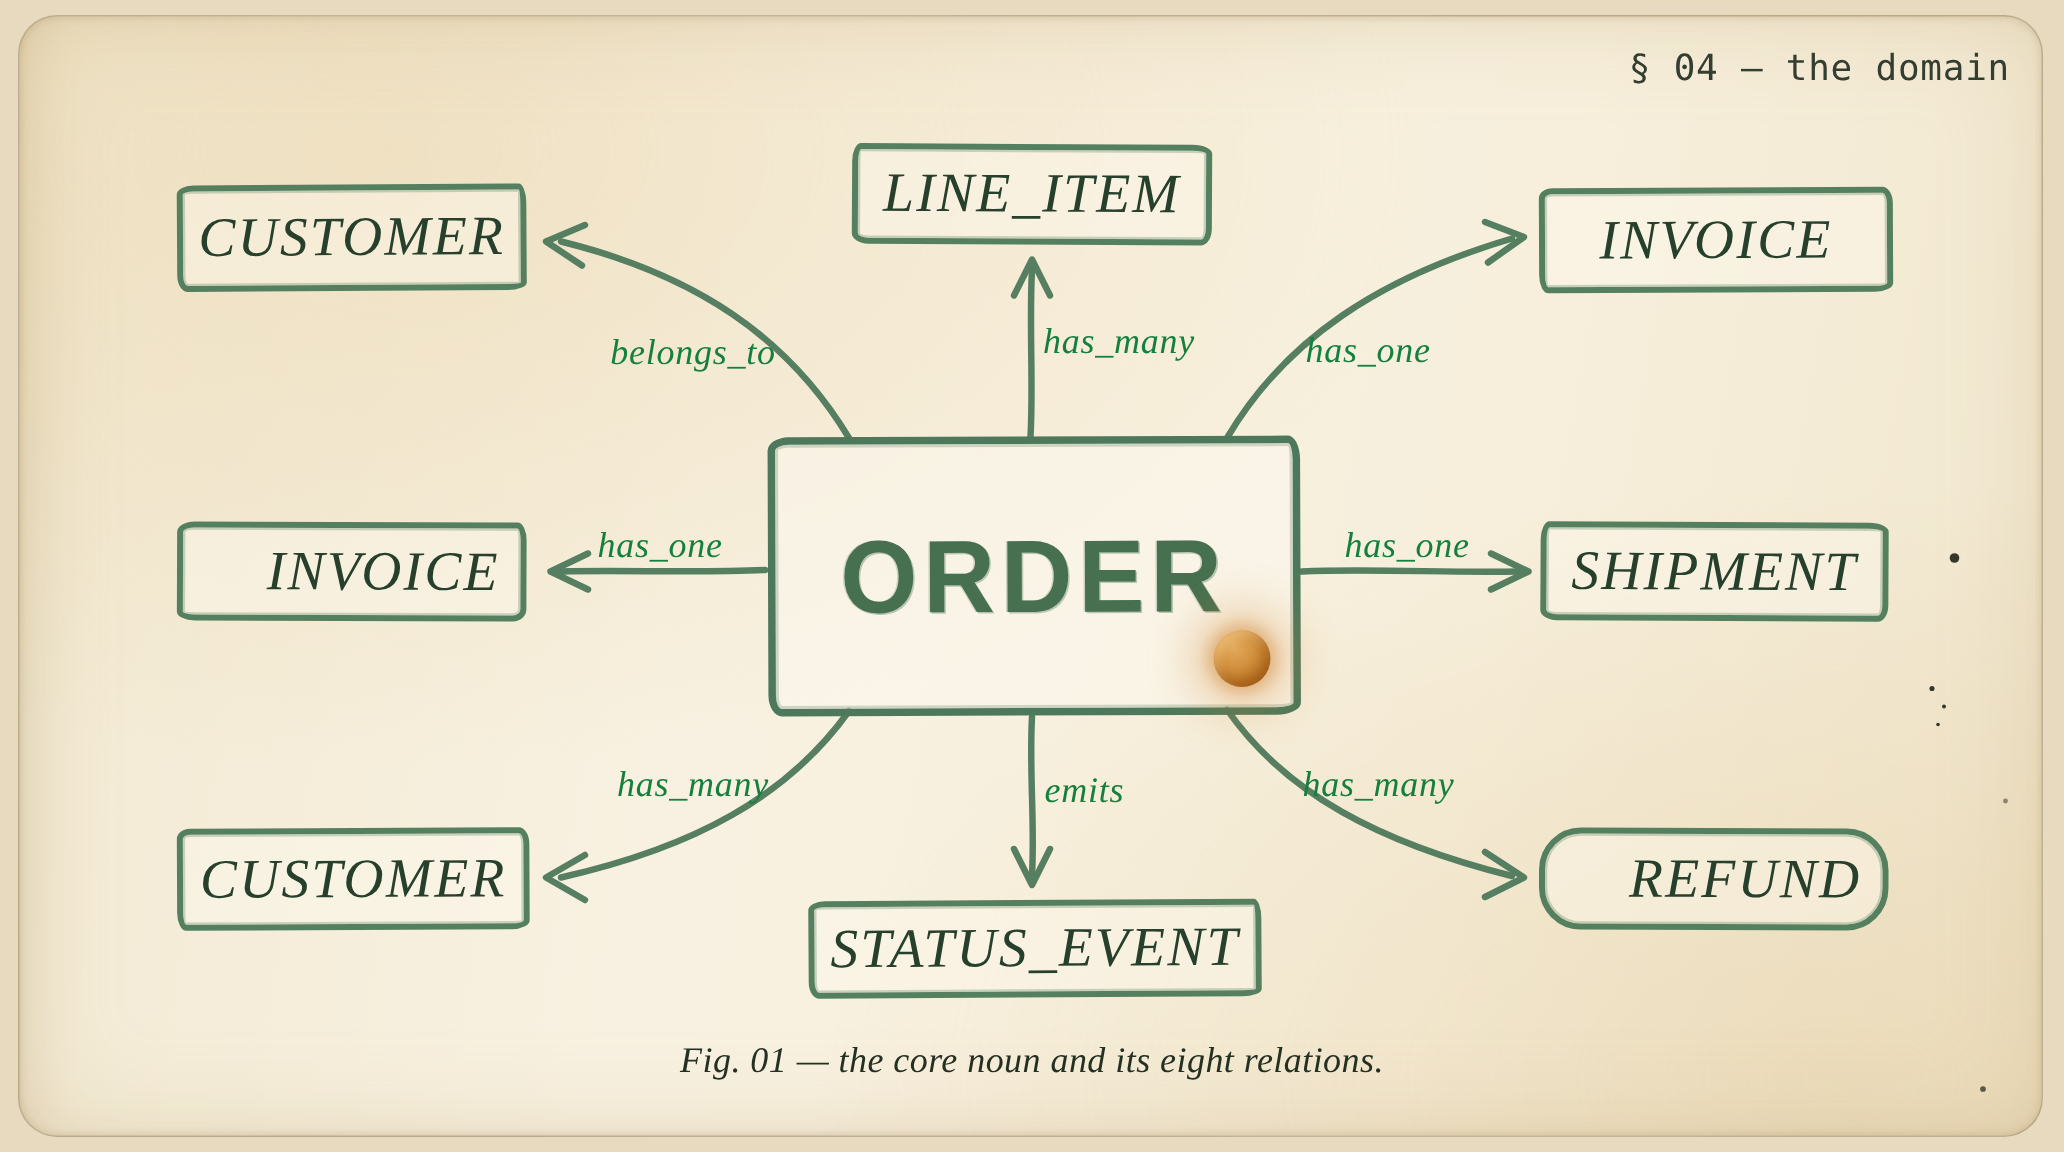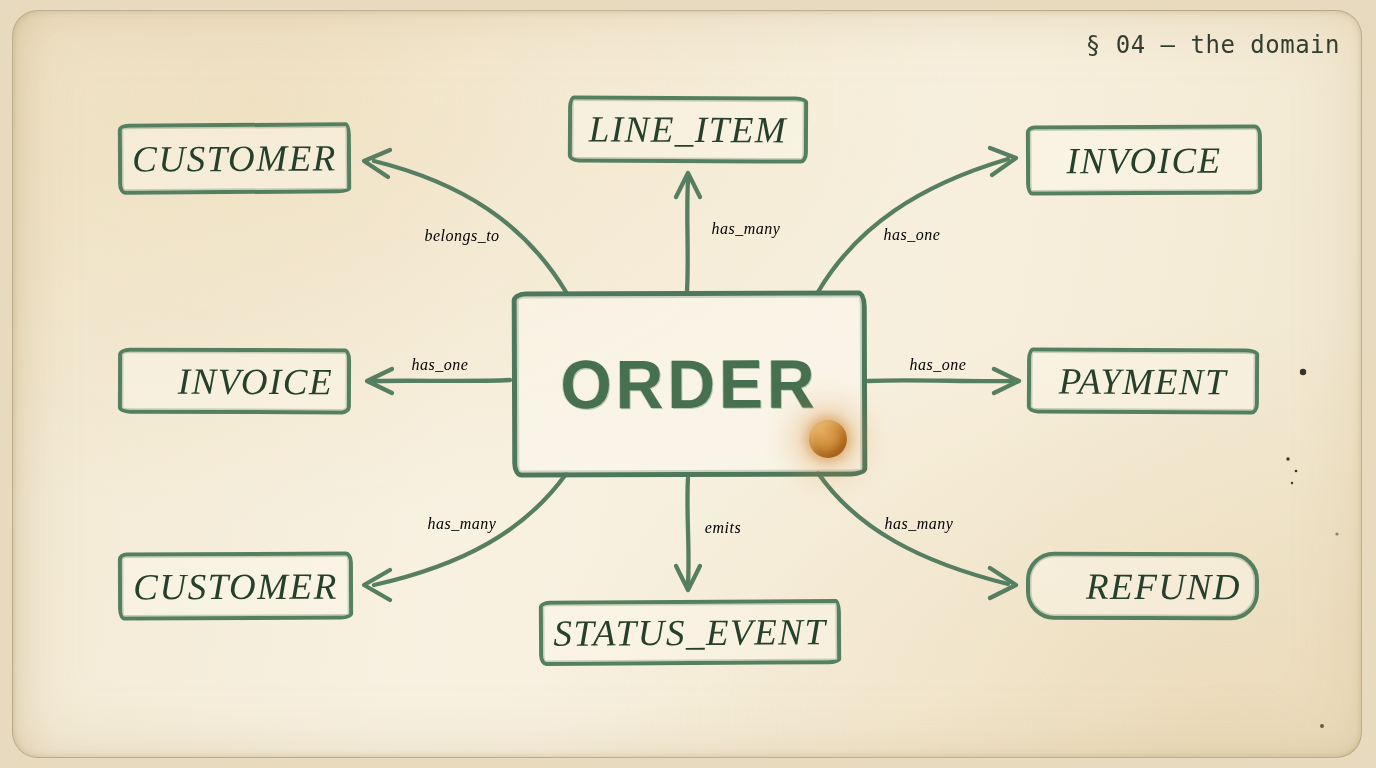--- a/index.html
+++ b/index.html
@@ -79,22 +79,22 @@
     letter-spacing: 4px;
     color: #46704f;
     text-shadow: 1px 1px 0 rgba(70,112,79,0.35), -1px 0 0 rgba(70,112,79,0.25);
     transform: scaleY(1.04);
   }
 
   .rel-label {
     position: absolute;
     transform: translate(-50%, -50%);
     font-style: italic;
-    font-size: 16px;
-    color: #000000;
+    font-size: 24px;
+    color: #15803d;
     letter-spacing: 0.5px;
     white-space: nowrap;
   }
 
   .marker-dot {
     position: absolute;
     left: 809px; top: 420px;
     width: 38px; height: 38px;
     border-radius: 50%;
     background: radial-gradient(circle at 36% 30%, #e8b express 0, #e8b express);
@@ -173,21 +173,21 @@
 
   <div class="ebox r3" style="left:1026px; top:125px; width:236px; height:70px;">
     <span>INVOICE</span>
   </div>
 
   <div class="ebox r4" style="left:118px; top:348px; width:233px; height:66px;">
     <span>INVOICE</span>
   </div>
 
   <div class="ebox r2" style="left:1027px; top:348px; width:232px; height:66px;">
-    <span>PAYMENT</span>
+    <span>SHIPMENT</span>
   </div>
 
   <div class="ebox r3" style="left:118px; top:552px; width:235px; height:68px;">
     <span>CUSTOMER</span>
   </div>
 
   <div class="ebox r1" style="left:539px; top:600px; width:302px; height:65px;">
     <span>STATUS_EVENT</span>
   </div>
 
@@ -203,14 +203,15 @@
 
   <div class="rel-label" style="left:462px; top:236px;">belongs_to</div>
   <div class="rel-label" style="left:746px; top:229px;">has_many</div>
   <div class="rel-label" style="left:912px; top:235px;">has_one</div>
   <div class="rel-label" style="left:440px; top:365px;">has_one</div>
   <div class="rel-label" style="left:938px; top:365px;">has_one</div>
   <div class="rel-label" style="left:462px; top:524px;">has_many</div>
   <div class="rel-label" style="left:723px; top:528px;">emits</div>
   <div class="rel-label" style="left:919px; top:524px;">has_many</div>
 
+  <div class="fig-caption">Fig. 01 — the core noun and its eight relations.</div>
 
 </div>
 
 </body></html>

